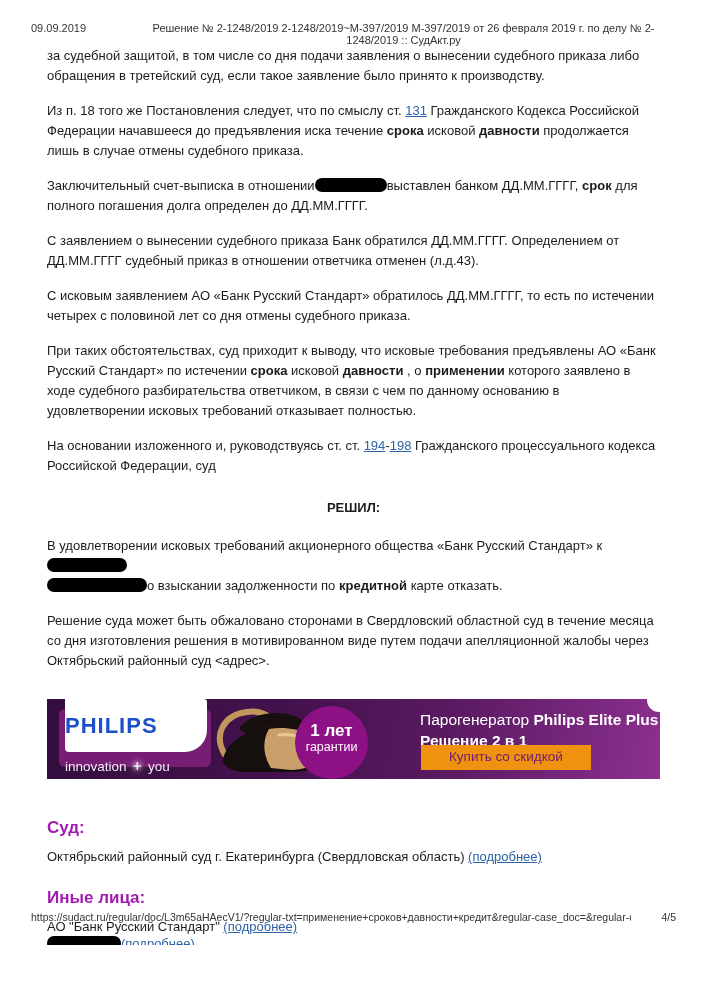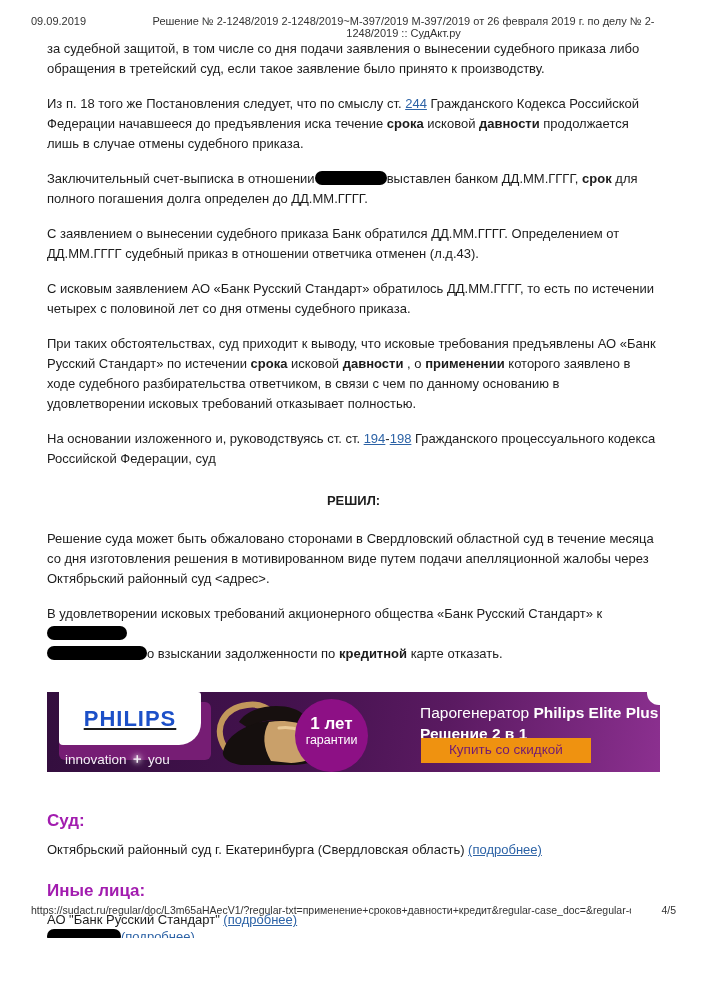--- a/index.html
+++ b/index.html
@@ -1,18 +1,18 @@
 <!DOCTYPE html>
 <html><head>
 <meta charset="utf-8">
 <style>
   * { margin:0; padding:0; box-sizing:border-box; }
   html,body { background:#ffffff; }
   .page {
-    position:relative; width:707px; height:936px; margin:2px auto;
+    position:relative; width:707px; height:936px; margin:9px auto;
     background:#ffffff; overflow:hidden;
     font-family:"Liberation Sans", sans-serif; color:#1c1c1c;
   }
   
   .print-header {
     position:absolute; top:13px; left:31px; right:31px;
     display:flex; align-items:flex-start;
     font-size:11px; color:#333; line-height:12px;
   }
   .print-date { flex:0 0 100px; }
@@ -34,23 +34,23 @@
   .banner {
     position:relative; margin-top:28px; width:613px; height:80px;
     background:linear-gradient(100deg,#330e3e 0%,#44124e 40%,#5a1a61 65%,#8c3090 100%);
     overflow:hidden; cursor:pointer;
   }
   .ad-logo-accent {
     position:absolute; left:12px; top:10px; width:152px; height:58px;
     background:#761d74; border-radius:6px;
   }
   .ad-logo-box {
-    position:absolute; left:12px; top:0; width:142px; height:53px;
+    position:absolute; left:18px; top:0; width:142px; height:53px;
     background:#ffffff; border-radius:0 3px 22px 4px;
-    display:flex; align-items:center; justify-content:center;text-decoration:underline;
+    display:flex; align-items:center; justify-content:flex-start;
   }
   .ad-brand { font-weight:700; font-size:22px; letter-spacing:1px; color:#1c50c8; }
   .ad-tagline {
     position:absolute; left:18px; top:58px; color:#f4eef6; font-size:13.5px;
     display:flex; align-items:center; gap:4px;
   }
   .ad-plus { font-weight:700; text-shadow:0 0 5px #ffffff, 0 0 9px #ffffff; }
   .ad-product { position:absolute; left:148px; top:2px; width:142px; height:76px; }
   .ad-badge {
     position:absolute; left:248px; top:7px; width:73px; height:73px;
@@ -87,33 +87,33 @@
 
   <div class="print-header">
     <span class="print-date">09.09.2019</span>
     <span class="print-title">Решение № 2-1248/2019 2-1248/2019~М-397/2019 М-397/2019 от 26 февраля 2019 г. по делу № 2-1248/2019 :: СудАкт.ру</span>
   </div>
 
   <div class="content">
 
     <div id="doc-paragraphs">
         <p class="para"><span>за судебной защитой, в том числе со дня подачи заявления о вынесении судебного приказа либо обращения в третейский суд, если такое заявление было принято к производству.</span></p>
-        <p class="para"><span>Из п. 18 того же Постановления следует, что по смыслу ст. </span><a class="doc-link" href="#">244</a><span> Гражданского Кодекса Российской Федерации начавшееся до предъявления иска течение </span><span class="bold">срока</span><span> исковой </span><span class="bold">давности</span><span> продолжается лишь в случае отмены судебного приказа.</span></p>
+        <p class="para"><span>Из п. 18 того же Постановления следует, что по смыслу ст. </span><a class="doc-link" href="#">131</a><span> Гражданского Кодекса Российской Федерации начавшееся до предъявления иска течение </span><span class="bold">срока</span><span> исковой </span><span class="bold">давности</span><span> продолжается лишь в случае отмены судебного приказа.</span></p>
         <p class="para"><span>Заключительный счет-выписка в отношении</span><span class="redacted" style="width: 72px;"></span><span>выставлен банком ДД.ММ.ГГГГ, </span><span class="bold">срок</span><span> для полного погашения долга определен до ДД.ММ.ГГГГ.</span></p>
         <p class="para"><span>С заявлением о вынесении судебного приказа Банк обратился ДД.ММ.ГГГГ. Определением от ДД.ММ.ГГГГ судебный приказ в отношении ответчика отменен (л.д.43).</span></p>
         <p class="para"><span>С исковым заявлением АО «Банк Русский Стандарт» обратилось ДД.ММ.ГГГГ, то есть по истечении четырех с половиной лет со дня отмены судебного приказа.</span></p>
         <p class="para"><span>При таких обстоятельствах, суд приходит к выводу, что исковые требования предъявлены АО «Банк Русский Стандарт» по истечении </span><span class="bold">срока</span><span> исковой </span><span class="bold">давности</span><span> , о </span><span class="bold">применении</span><span> которого заявлено в ходе судебного разбирательства ответчиком, в связи с чем по данному основанию в удовлетворении исковых требований отказывает полностью.</span></p>
         <p class="para"><span>На основании изложенного и, руководствуясь ст. ст. </span><a class="doc-link" href="#">194</a><span>-</span><a class="doc-link" href="#">198</a><span> Гражданского процессуального кодекса Российской Федерации, суд</span></p>
       </div>
 
     <div class="resolution">РЕШИЛ:</div>
 
     <div id="resolution-paragraphs">
+        <p class="para"><span>В удовлетворении исковых требований акционерного общества «Банк Русский Стандарт» к</span><span class="redacted" style="width: 80px;"></span><br><span class="redacted" style="width: 100px;"></span><span>о взыскании задолженности по </span><span class="bold">кредитной</span><span> карте отказать.</span></p>
         <p class="para"><span>Решение суда может быть обжаловано сторонами в Свердловский областной суд в течение месяца со дня изготовления решения в мотивированном виде путем подачи апелляционной жалобы через Октябрьский районный суд &lt;адрес&gt;.</span></p>
-        <p class="para"><span>В удовлетворении исковых требований акционерного общества «Банк Русский Стандарт» к</span><span class="redacted" style="width: 80px;"></span><br><span class="redacted" style="width: 100px;"></span><span>о взыскании задолженности по </span><span class="bold">кредитной</span><span> карте отказать.</span></p>
       </div>
 
 
     <div class="banner">
       <div class="ad-logo-accent"></div>
       <div class="ad-logo-box">
         <span class="ad-brand" style="color: rgb(28, 80, 200);">PHILIPS</span>
       </div>
       <div class="ad-tagline">
         <span>innovation</span>

